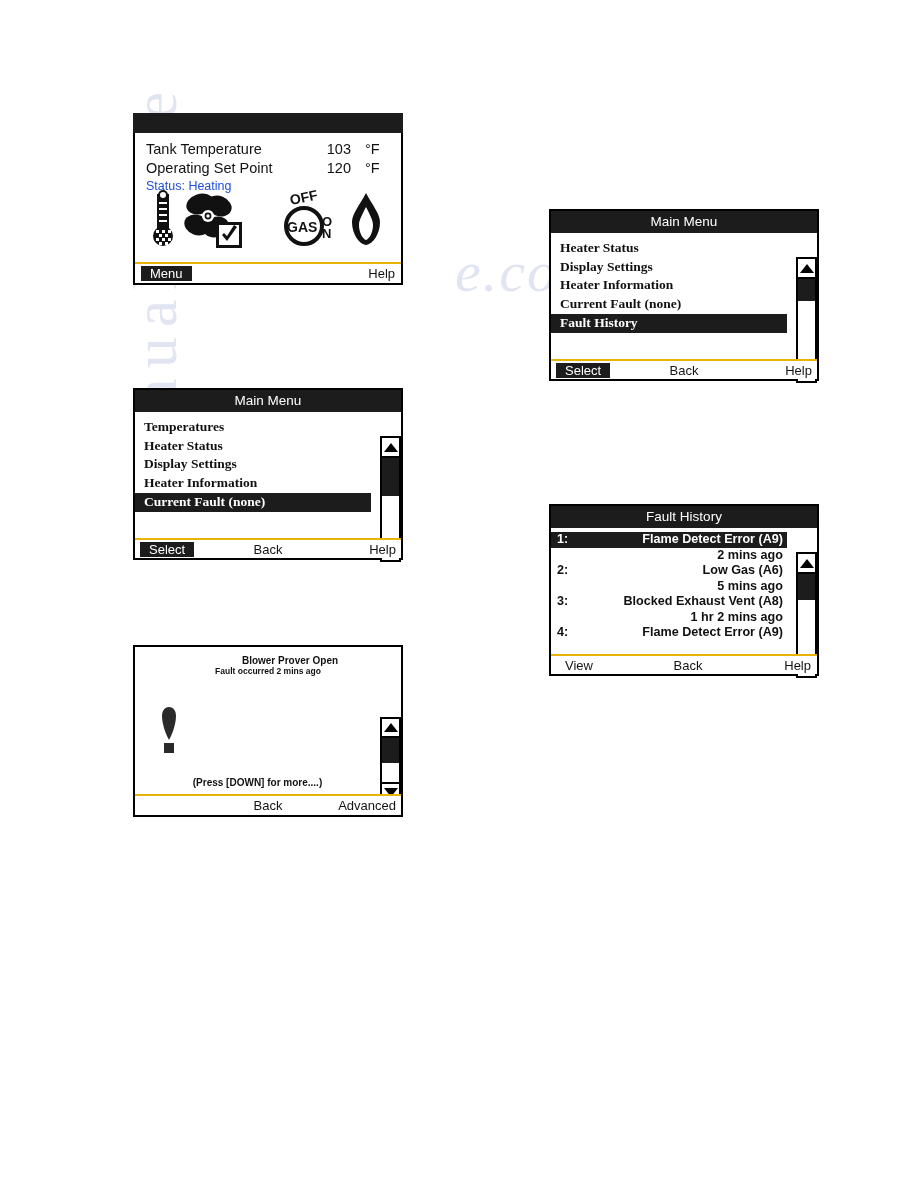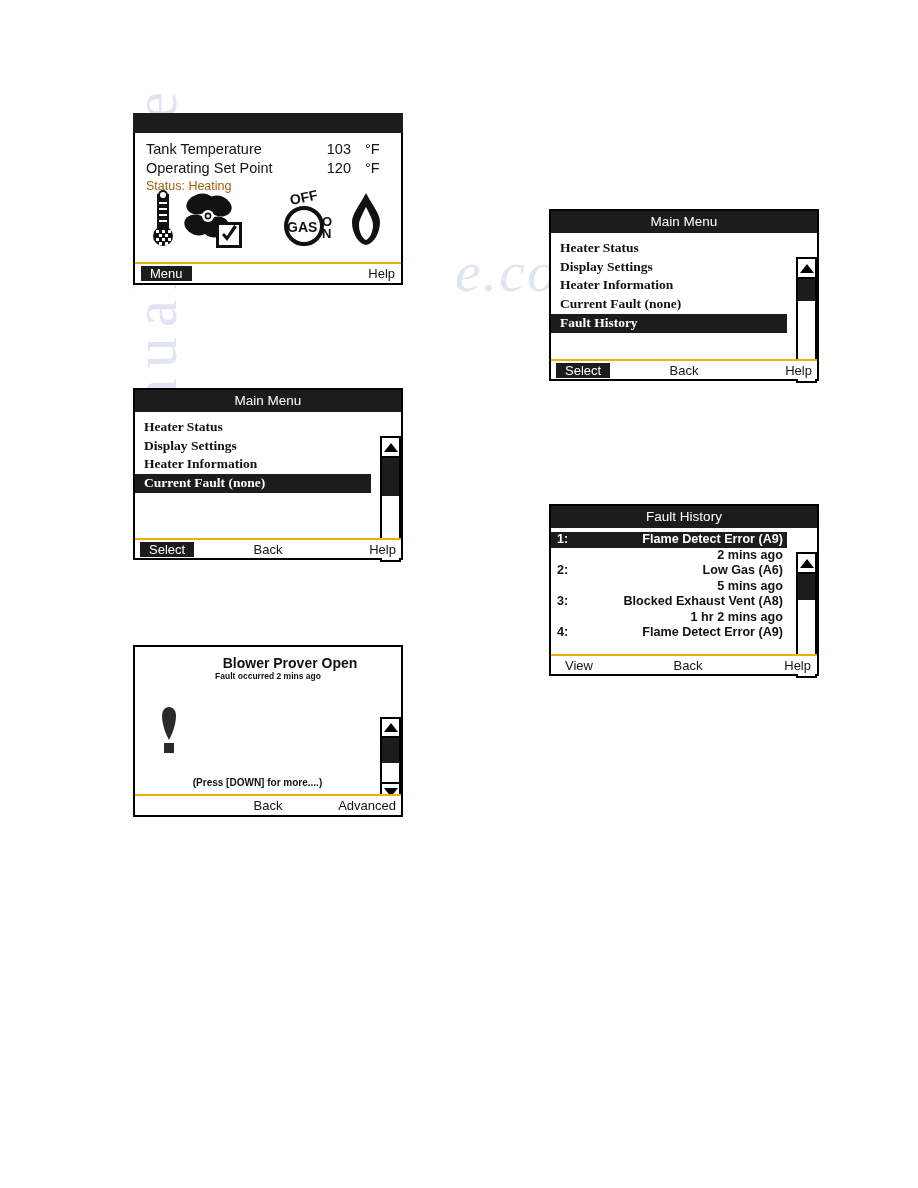--- a/index.html
+++ b/index.html
@@ -161,21 +161,21 @@
   }
   .stat-label { flex: 1 1 auto; }
   .stat-val {
     width: 34px;
     text-align: right;
     margin-right: 14px;
   }
   .stat-unit { width: 18px; text-align: left; }
   .stat-status {
     font-size: 12.5px;
-    color: #a16207;
+    color: #1d4ed8;
     margin-top: 2px;
   }
   .icon-row {
     position: absolute;
     left: 0; top: 57px;
     width: 100%;
     height: 62px;
   }
   .icon-slot { position: absolute; }
 
@@ -223,21 +223,21 @@
   #main-menu-2 .sb-thumb { top: 20px; height: 22px; }
   #main-menu-2 .panel-footer { height: 20px; font-size: 13px; padding: 0 5px; }
   #main-menu-2 .menu-item.selected { width: 236px; }
 
   
   #fault-detail { left: 133px; top: 645px; width: 270px; height: 172px; }
   #fault-detail .panel-body { height: 148px; position: relative; }
   .fd-title {
     text-align: center;
     font-weight: bold;
-    font-size: 14px;
+    font-size: 10px;
     color: #111;
     margin-top: 8px;
     padding-left: 44px;
   }
   .fd-sub {
     text-align: center;
     font-weight: bold;
     font-size: 8.5px;
     color: #111;
     margin-top: 0;
@@ -398,20 +398,21 @@
       <div class="foot-cell"></div>
       <div class="foot-cell right">Help</div>
     </div>
   </div>
 </div>
 
 <div class="panel menu-panel" id="main-menu-1">
   <div class="panel-title">Main Menu</div>
   <div class="panel-body">
     <div class="menu-list">
+      <div class="menu-item">Temperatures</div>
       <div class="menu-item">Heater Status</div>
       <div class="menu-item">Display Settings</div>
       <div class="menu-item">Heater Information</div>
       <div class="menu-item selected">Current Fault (none)</div>
     </div>
     <div class="scrollbar">
       <div class="sb-arrow up">
           <span class="tri-up"></span>
         </div>
       <div class="sb-thumb"></div>

